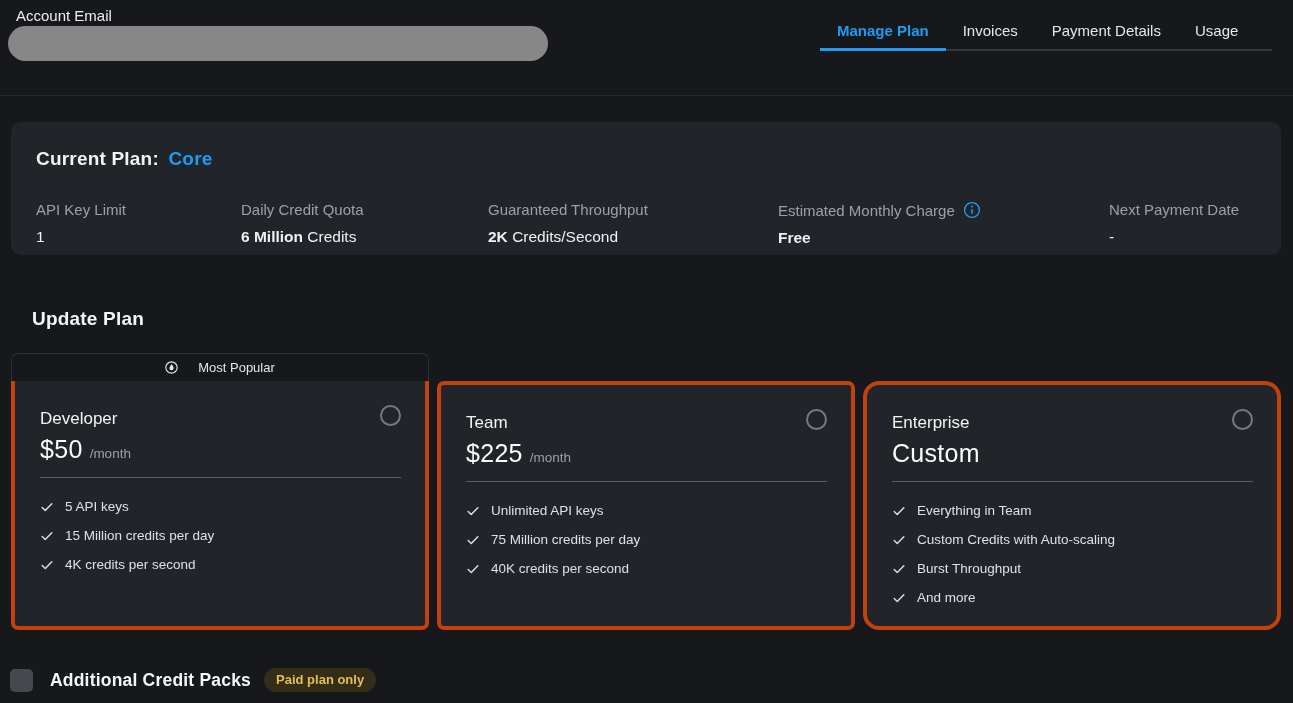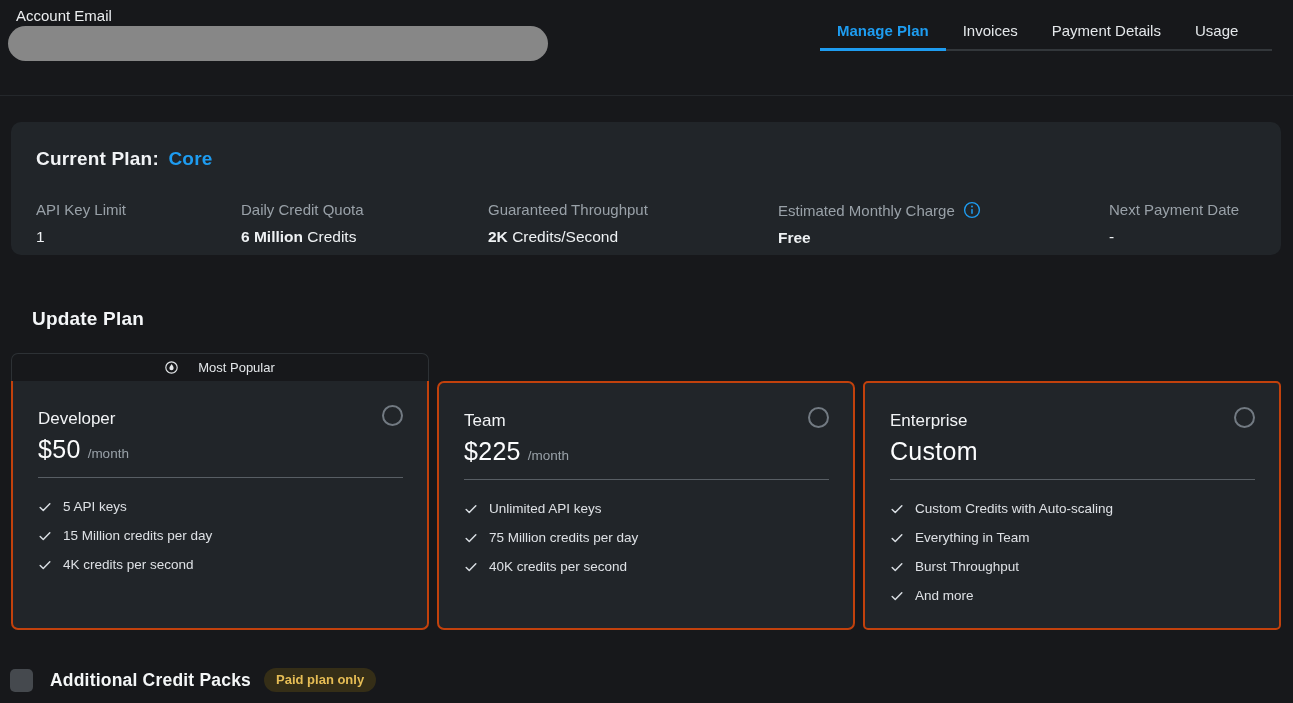--- a/index.html
+++ b/index.html
@@ -34,24 +34,24 @@
 
   
   .update-heading { position: absolute; left: 32px; top: 308px; margin: 0; font-size: 19px; font-weight: bold; color: #f4f6f8; letter-spacing: 0.2px; }
 
   .popular-band {
     position: absolute; left: 11px; top: 353px; width: 418px; height: 28px;
     background: #17181b; border: 1px solid #2d3135; border-bottom: none;
     border-radius: 7px 7px 0 0; display: flex; align-items: center; justify-content: center;
     gap: 20px; font-size: 13px; color: #e3e6e9;
   }
-  .plan-card { position: absolute; width: 418px; height: 249px; background: #212529; border: 2px solid #c2410c; cursor: pointer; }
+  .plan-card { position: absolute; width: 418px; height: 249px; background: #212529; border: 4px solid #c2410c; cursor: pointer; }
   #card-developer { left: 11px; top: 381px; border-radius: 0 0 7px 7px; border-top: none; }
   #card-team { left: 437px; top: 381px; border-radius: 7px; }
-  #card-enterprise { left: 863px; top: 381px; border-radius: 5px; }
+  #card-enterprise { left: 863px; top: 381px; border-radius: 16px; }
   .card-inner { padding: 27px 24px 0 25px; }
   .plan-name { font-size: 17px; font-weight: 500; color: #f1f3f5; line-height: 21px; }
   .radio { position: absolute; top: 24px; right: 24px; width: 21px; height: 21px; border: 2px solid #727a82; border-radius: 50%; background: transparent; }
   .price-row { margin-top: 6px; display: flex; align-items: baseline; gap: 7px; height: 29px; }
   .price { font-size: 25px; font-weight: normal; color: #fbfcfd; letter-spacing: 0.3px; }
   .period { font-size: 13.5px; color: #99a1a8; }
   .divider { margin-top: 13px; border-top: 1px solid #767d84; opacity: 0.65; }
   .features { margin-top: 14px; }
   .feature { display: flex; align-items: center; gap: 11px; height: 29px; font-size: 13.5px; color: #dde0e4; }
   .feature svg { flex: 0 0 auto; }
@@ -202,27 +202,27 @@
       <div class="price-row">
         <span class="price">Custom</span>
         <span class="period"></span>
       </div>
       <div class="divider"></div>
       <div class="features">
         <div class="feature">
             <svg width="14" height="14" viewBox="0 0 16 16">
               <path d="M2.5 8.6 L6 12 L13.5 4.2" stroke="#d8dde2" stroke-width="1.7" fill="none" stroke-linecap="round" stroke-linejoin="round"></path>
             </svg>
+            <span>Everything in Team</span>
+          </div>
+        <div class="feature">
+            <svg width="14" height="14" viewBox="0 0 16 16">
+              <path d="M2.5 8.6 L6 12 L13.5 4.2" stroke="#d8dde2" stroke-width="1.7" fill="none" stroke-linecap="round" stroke-linejoin="round"></path>
+            </svg>
             <span>Custom Credits with Auto-scaling</span>
-          </div>
-        <div class="feature">
-            <svg width="14" height="14" viewBox="0 0 16 16">
-              <path d="M2.5 8.6 L6 12 L13.5 4.2" stroke="#d8dde2" stroke-width="1.7" fill="none" stroke-linecap="round" stroke-linejoin="round"></path>
-            </svg>
-            <span>Everything in Team</span>
           </div>
         <div class="feature">
             <svg width="14" height="14" viewBox="0 0 16 16">
               <path d="M2.5 8.6 L6 12 L13.5 4.2" stroke="#d8dde2" stroke-width="1.7" fill="none" stroke-linecap="round" stroke-linejoin="round"></path>
             </svg>
             <span>Burst Throughput</span>
           </div>
         <div class="feature">
             <svg width="14" height="14" viewBox="0 0 16 16">
               <path d="M2.5 8.6 L6 12 L13.5 4.2" stroke="#d8dde2" stroke-width="1.7" fill="none" stroke-linecap="round" stroke-linejoin="round"></path>

